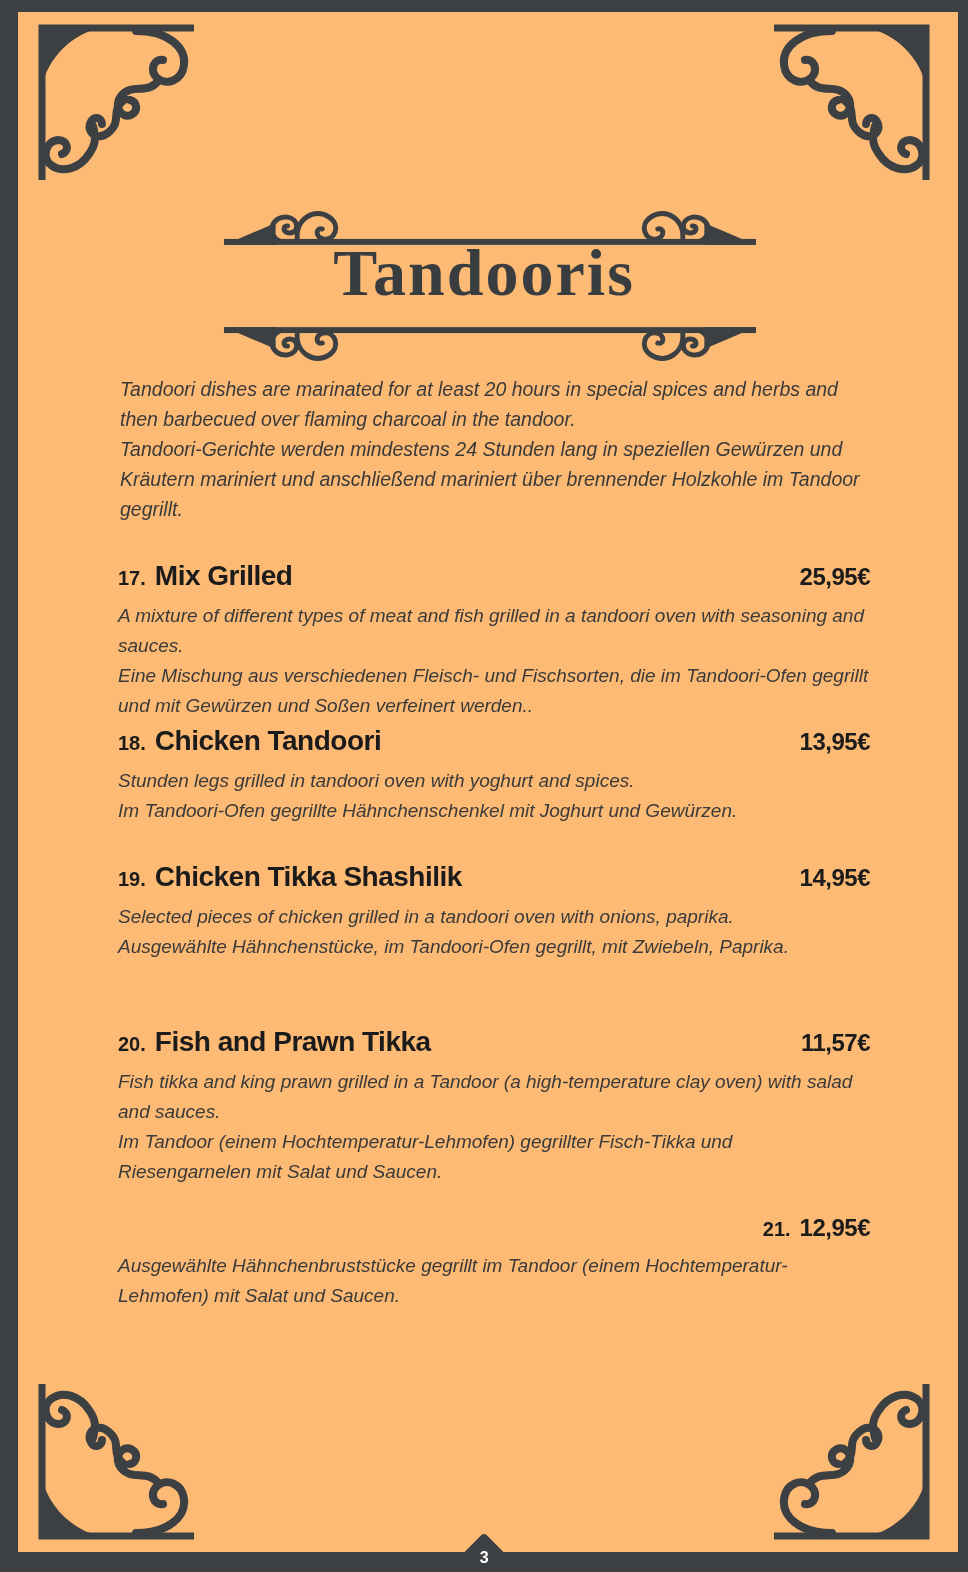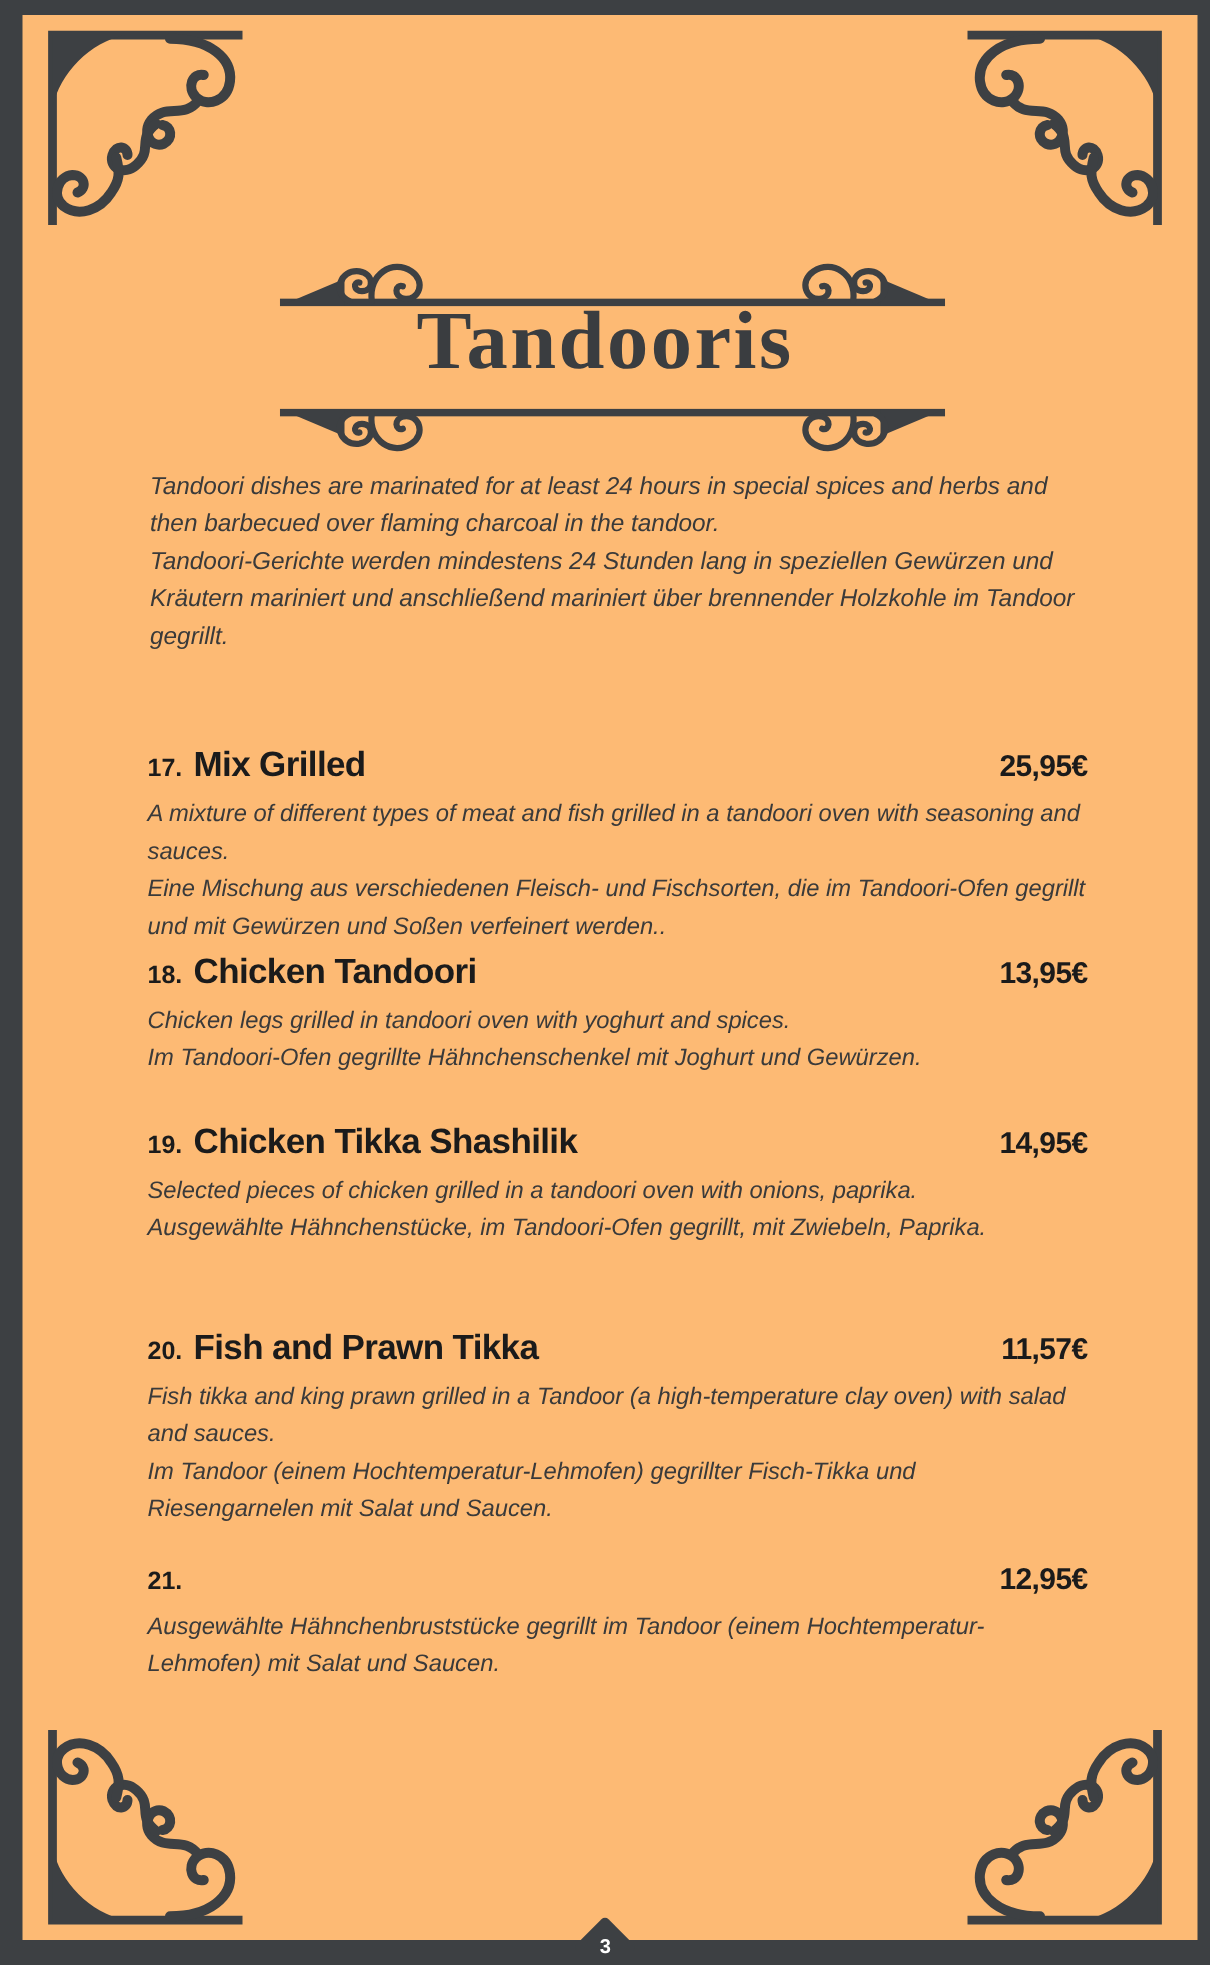--- a/index.html
+++ b/index.html
@@ -41,21 +41,21 @@
     color:#3a3d40; letter-spacing:2px;
   }
   
   .intro {
     position:absolute; left:120px; top:374px; width:750px;
     font-style:italic; font-size:19.5px; line-height:30px;
     color:#3a3a3a;
   }
   
   .menu-item { position:absolute; left:118px; width:752px; }
-  .item-head { display:flex; justify-content:space-between; align-items:baseline; color:#1b1b1b;margin-top:36px; }
+  .item-head { display:flex; justify-content:flex-end; align-items:baseline; color:#1b1b1b; }
   .item-no   { font-weight:bold; font-size:20px; margin-right:9px; }
   .item-name { font-weight:bold; font-size:28px; letter-spacing:-0.5px; flex:1; }
   .item-price{ font-weight:bold; font-size:24px; letter-spacing:-0.5px; }
   .item-desc { margin-top:9px; font-style:italic; font-size:19px; line-height:30px; color:#3a3a3a; }
   .menu-item:nth-child(1) { top:560px; }
   .menu-item:nth-child(2) { top:725px; }
   .menu-item:nth-child(3) { top:861px; }
   .menu-item:nth-child(4) { top:1026px; }
   .menu-item:nth-child(5) { top:1214px; }
   
@@ -136,21 +136,21 @@
 
   <h1 class="page-title">Tandooris</h1>
 
   <div class="flourish bottom">
     <svg>
         <use href="#sym-flourish"></use>
       </svg>
   </div>
 
   <div class="intro">
-    <p>Tandoori dishes are marinated for at least 24 hours in special spices and herbs and then barbecued over flaming charcoal in the tandoor.</p>
+    <p>Tandoori dishes are marinated for at least 20 hours in special spices and herbs and then barbecued over flaming charcoal in the tandoor.</p>
     <p>Tandoori-Gerichte werden mindestens 24 Stunden lang in speziellen Gewürzen und Kräutern mariniert und anschließend mariniert über brennender Holzkohle im Tandoor gegrillt.</p>
   </div>
 
   <div id="menu-items">
   <div class="menu-item">
     <div class="item-head">
       <span class="item-no">17.</span>
       <span class="item-name">Mix Grilled</span>
       <span class="item-price">25,95€</span>
     </div>
@@ -160,21 +160,21 @@
     </div>
   </div>
 
   <div class="menu-item">
     <div class="item-head">
       <span class="item-no">18.</span>
       <span class="item-name">Chicken Tandoori</span>
       <span class="item-price">13,95€</span>
     </div>
     <div class="item-desc">
-      <p>Chicken legs grilled in tandoori oven with yoghurt and spices.</p>
+      <p>Stunden legs grilled in tandoori oven with yoghurt and spices.</p>
       <p>Im Tandoori-Ofen gegrillte Hähnchenschenkel mit Joghurt und Gewürzen.</p>
     </div>
   </div>
 
   <div class="menu-item">
     <div class="item-head">
       <span class="item-no">19.</span>
       <span class="item-name">Chicken Tikka Shashilik</span>
       <span class="item-price">14,95€</span>
     </div>

